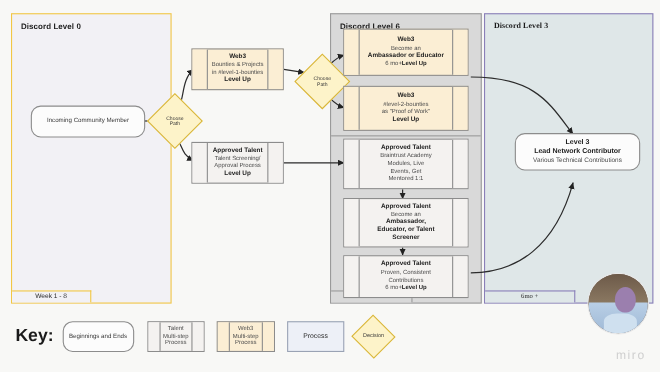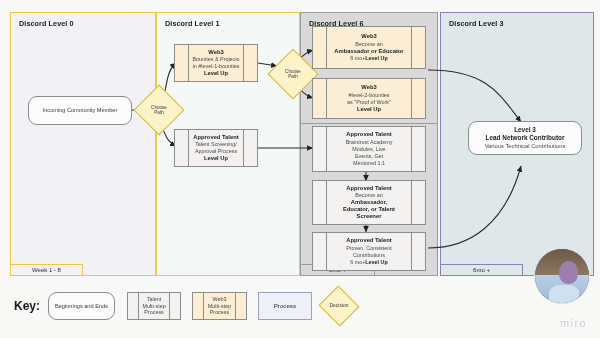--- a/index.html
+++ b/index.html
@@ -80,20 +80,21 @@
   #panel-l2 .lane-tag {
     width: 74px; background: #d9d9d9;
     border-top: 1.2px solid #9a9a9a;
     border-right: 1.2px solid #9a9a9a;
   }
 
   #panel-l3 {
     left: 440px; top: 12px; width: 154px; height: 264px;
     background: #dfe7e8;
     border: 1.2px solid #8a7fb8;
+    font-family: Liberation Serif, serif;
   }
   #panel-l3 .lane-tag {
     width: 82px; background: #dfe7e8;
     border-top: 1.2px solid #8a7fb8;
     border-right: 1.2px solid #8a7fb8;
   }
 
   
   .node {
     position: absolute;
@@ -194,21 +195,21 @@
   #key {
     position: absolute;
     left: 14px; top: 286px;
     width: 340px; height: 40px;
     z-index: 20;
     display: flex;
     align-items: center;
     gap: 0;
   }
   #key-label {
-    font-size: 12px;
+    font-size: 16px;
     font-weight: bold;
     color: #1a1a1a;
     margin-right: 8px;
   }
   .key-item { position: relative; }
 
   
   #avatar {
     position: absolute;
     right: 10px; bottom: 34px;
@@ -252,23 +253,20 @@
 </head>
 <body>
 
 <div id="board">
 
   <div class="panel" id="panel-l0">
     <div class="panel-title">Discord Level 0</div>
     <div class="lane-tag">Week 1 - 8</div>
   </div>
 
-  <div class="panel" id="panel-l1">
-    <div class="panel-title">Discord Level 1</div>
-  </div>
 
   <div class="panel" id="panel-l2">
     <div class="panel-title">Discord Level 6</div>
     <div class="sub-divider"></div>
     <div class="lane-tag">3mo +</div>
   </div>
 
   <div class="panel" id="panel-l3">
     <div class="panel-title">Discord Level 3</div>
     <div class="lane-tag">6mo +</div>

